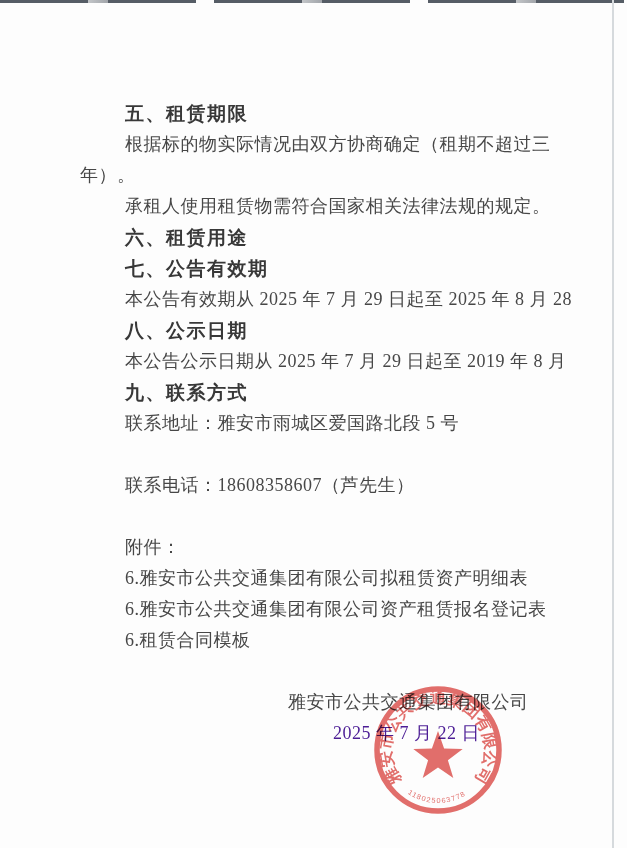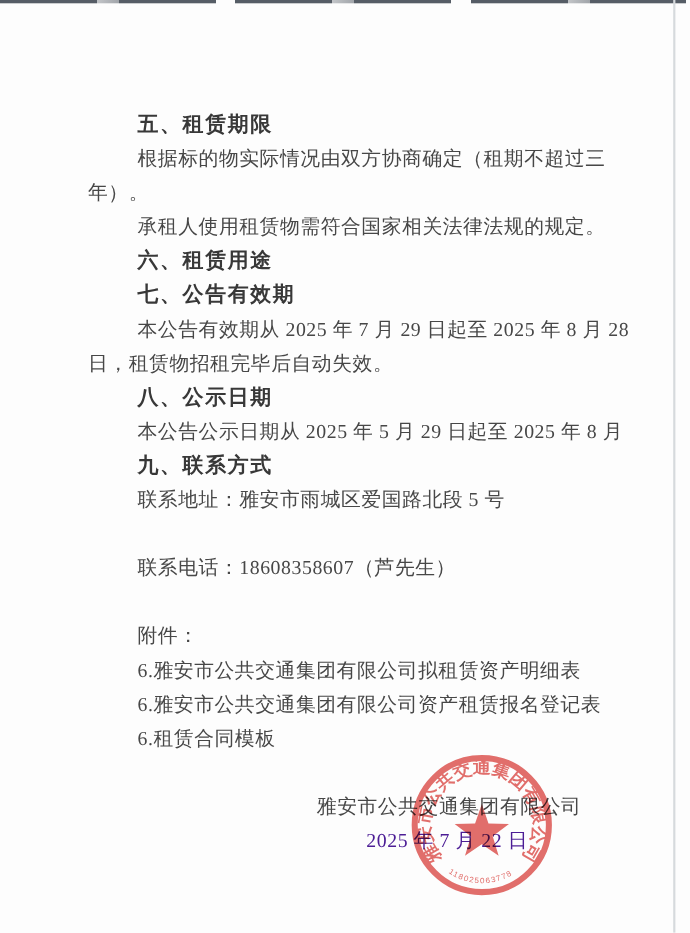--- a/index.html
+++ b/index.html
@@ -81,23 +81,22 @@
 <div class="page-edge-line"></div>
 
 <div class="doc">
   <div class="line heading">五、租赁期限</div>
   <div class="line indent">根据标的物实际情况由双方协商确定（租期不超过三</div>
   <div class="line">年）。</div>
   <div class="line indent">承租人使用租赁物需符合国家相关法律法规的规定。</div>
   <div class="line heading">六、租赁用途</div>
   <div class="line heading">七、公告有效期</div>
   <div class="line indent">本公告有效期从 2025 年 7 月 29 日起至 2025 年 8 月 28</div>
-  <div class="line">日，租赁物招租完毕后自动失效。</div>
   <div class="line heading">八、公示日期</div>
-  <div class="line indent">本公告公示日期从 2025 年 5 月 29 日起至 2025 年 8 月</div>
+  <div class="line indent">本公告公示日期从 2025 年 7 月 29 日起至 2019 年 8 月</div>
   <div class="line heading">九、联系方式</div>
   <div class="line indent">联系地址：雅安市雨城区爱国路北段 5 号</div>
   <div class="line indent gap">联系电话：18608358607（芦先生）</div>
   <div class="line indent gap">附件：</div>
   <div class="line indent">6.雅安市公共交通集团有限公司拟租赁资产明细表</div>
   <div class="line indent">6.雅安市公共交通集团有限公司资产租赁报名登记表</div>
   <div class="line indent">6.租赁合同模板</div>
   <div class="sig-name">雅安市公共交通集团有限公司</div>
   <div class="sig-date">2025 年 7 月 22 日</div>
 </div>

